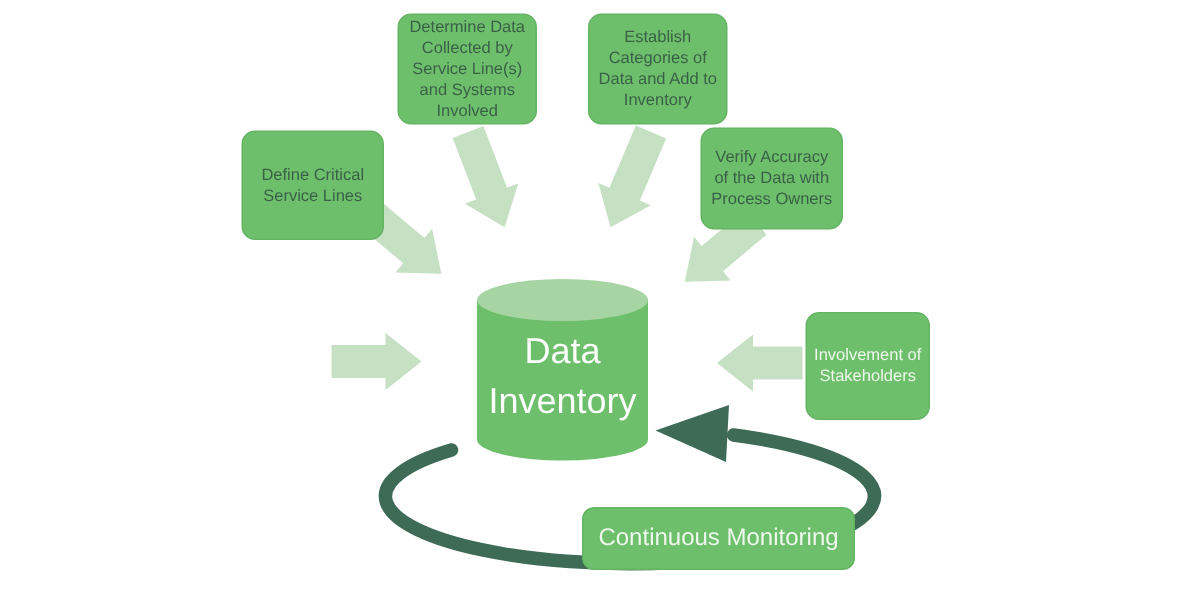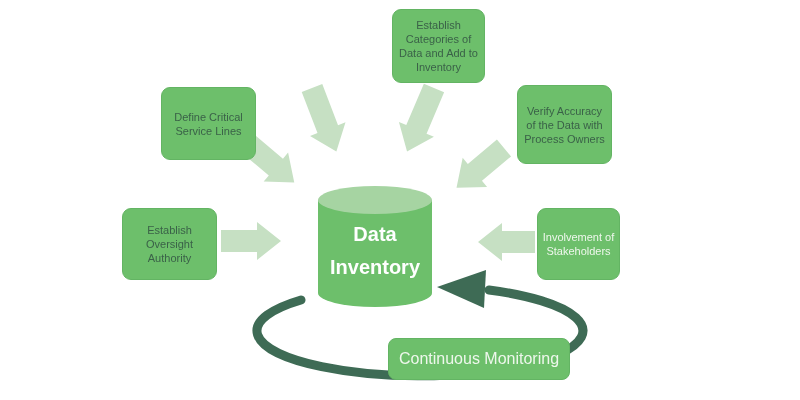--- a/index.html
+++ b/index.html
@@ -16,33 +16,33 @@
     display:flex;align-items:center;justify-content:center;
     text-align:center;
     color:#3a6148;
     font-size:11px;line-height:14px;
     padding:4px;box-sizing:border-box;
   }
   .light-text{color:#eef7ec;}
   .box-determine {left:265px;top:9px;  width:93px;height:74px;}
   .box-categories{left:392px;top:9px;  width:93px;height:74px;}
   .box-define    {left:161px;top:87px; width:95px;height:73px;}
-  .box-verify    {left:517px;top:85px; width:95px;height:79px;}
+  .box-verify    {left:467px;top:85px; width:95px;height:68px;}
   .box-oversight {left:122px;top:208px;width:95px;height:72px;}
   .box-involve   {left:537px;top:208px;width:83px;height:72px;}
   .box-monitor{
     position:absolute;left:388px;top:338px;width:180px;height:40px;
     background:#6dbf6b;border:1px solid #63b463;border-radius:8px;
     display:flex;align-items:center;justify-content:center;
     color:#eef7ec;font-size:16px;
   }
   .cylinder-label{
     position:absolute;left:318px;top:203px;width:114px;height:96px;
     display:flex;align-items:center;justify-content:center;
-    text-align:center;color:#ffffff;font-size:20px;line-height:33px;font-weight:bold;
+    text-align:center;color:#ffffff;font-size:24px;line-height:33px;
   }
 </style>
 </head>
 <body>
 
 <div class="canvas">
 
   <svg class="layer" width="800" height="400" viewBox="0 0 800 400">
 
     <g fill="#c6e0c3">
@@ -56,31 +56,31 @@
 
     <path d="M 301,300 A 163 45 0 1 0 489,290" fill="none" stroke="#3e6b55" stroke-width="9" stroke-linecap="round"></path>
     <polygon points="437,287 486,270 484,308" fill="#3e6b55"></polygon>
 
     <g>
       <path d="M318,200 L318,293 A57,14 0 0 0 432,293 L432,200 Z" fill="#6dbf6b"></path>
       <ellipse cx="375" cy="200" rx="57" ry="14" fill="#a6d4a2"></ellipse>
     </g>
   </svg>
 
+  <div class="step-box box-determine">
+    <span>Determine Data Collected by Service Line(s) and Systems Involved</span>
+  </div>
   <div class="step-box box-define">
     <span>Define Critical Service Lines</span>
   </div>
   <div class="step-box box-categories">
     <span>Establish Categories of Data and Add to Inventory</span>
   </div>
   <div class="step-box box-verify">
     <span>Verify Accuracy of the Data with Process Owners</span>
-  </div>
-  <div class="step-box box-oversight">
-    <span>Establish Oversight Authority</span>
   </div>
   <div class="step-box box-involve light-text">
     <span>Involvement of Stakeholders</span>
   </div>
 
   <div class="cylinder-label">Data Inventory</div>
 
   <div class="box-monitor">
     <span>Continuous Monitoring</span>
   </div>

